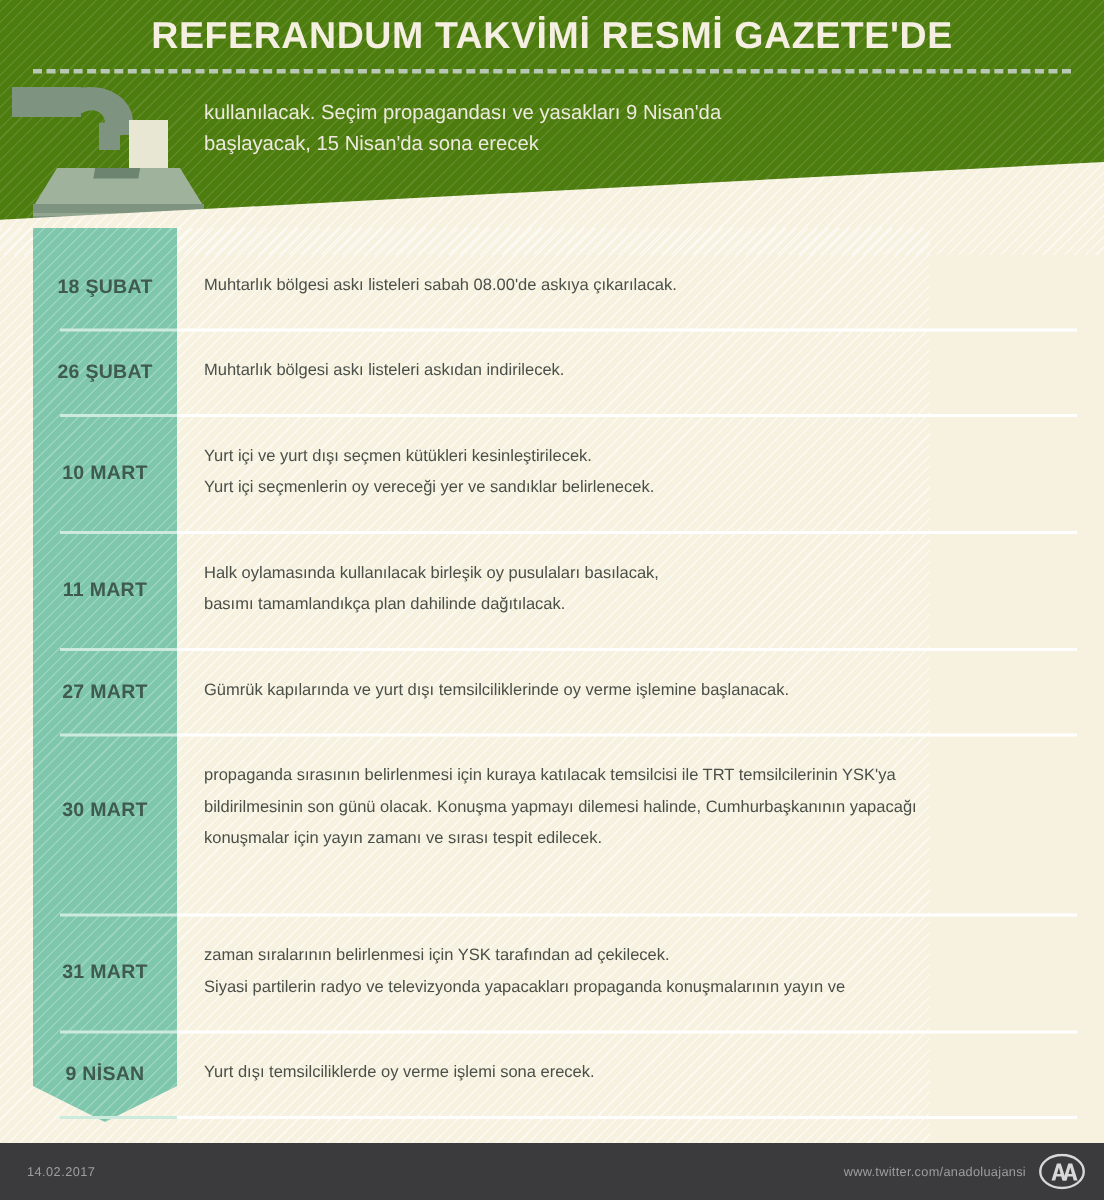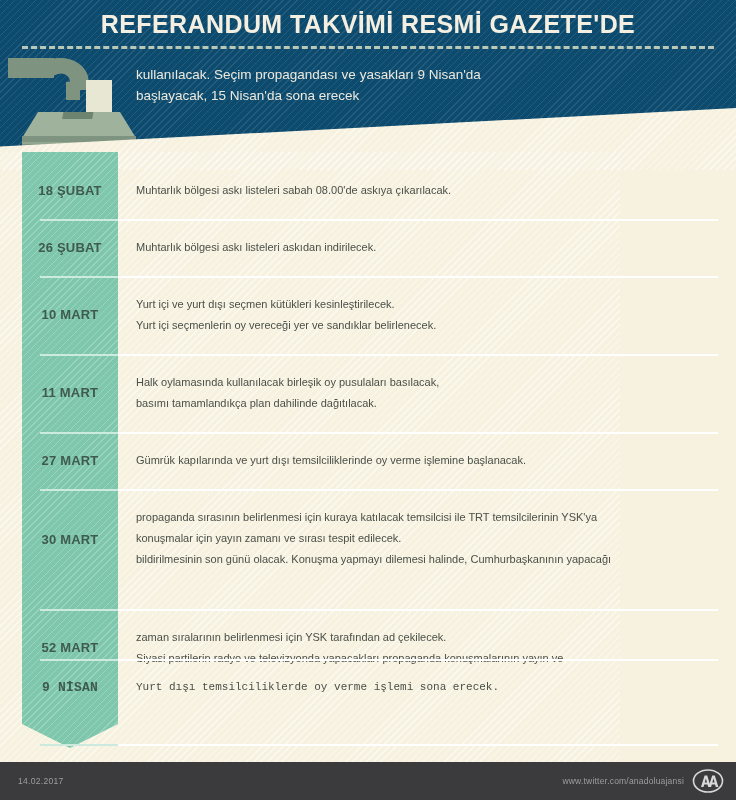--- a/index.html
+++ b/index.html
@@ -45,21 +45,21 @@
     overflow: hidden;
     background: #f7f2e0;
   }
 
   
   .header {
     position: absolute;
     left: 0; top: 0;
     width: 736px;
     height: 170px;
-    background: #0c4a6e;
+    background: #4d7c0f;
     overflow: hidden;
   }
   .header-hatch {
     position: absolute; inset: 0;
   }
 
   .header-title {
     position: absolute;
     left: 0; top: 10px;
     width: 736px;
@@ -298,34 +298,34 @@
           <div class="row-text" style="top: 18px;">
             <span>Gümrük kapılarında ve yurt dışı temsilciliklerinde oy verme işlemine başlanacak.</span>
           </div>
         </div>
         <div class="row" style="height: 120px; position: absolute; top: 337px; left: 0px;">
           <div class="row-sep-mint"></div>
           <div class="row-sep-cream"></div>
           <div class="row-date" style="top: 43px;">30 MART</div>
           <div class="row-text" style="top: 18px;">
             <span>propaganda sırasının belirlenmesi için kuraya katılacak temsilcisi ile TRT temsilcilerinin YSK'ya</span>
+            <span>bildirilmesinin son günü olacak. Konuşma yapmayı dilemesi halinde, Cumhurbaşkanının yapacağı</span>
             <span>konuşmalar için yayın zamanı ve sırası tespit edilecek.</span>
-            <span>bildirilmesinin son günü olacak. Konuşma yapmayı dilemesi halinde, Cumhurbaşkanının yapacağı</span>
           </div>
         </div>
         <div class="row" style="height: 78px; position: absolute; top: 457px; left: 0px;">
           <div class="row-sep-mint"></div>
           <div class="row-sep-cream"></div>
-          <div class="row-date" style="top: 31px;">52 MART</div>
+          <div class="row-date" style="top: 31px;">31 MART</div>
           <div class="row-text" style="top: 18px;">
             <span>zaman sıralarının belirlenmesi için YSK tarafından ad çekilecek.</span>
             <span>Siyasi partilerin radyo ve televizyonda yapacakları propaganda konuşmalarının yayın ve</span>
           </div>
         </div>
-        <div class="row" style="height: 57px; position: absolute; top: 507px; left: 0px; font-family: Liberation Mono, monospace;">
+        <div class="row" style="height: 57px; position: absolute; top: 535px; left: 0px;">
           <div class="row-sep-mint"></div>
           <div class="row-sep-cream"></div>
           <div class="row-date" style="top: 20.5px;">9 NİSAN</div>
           <div class="row-text" style="top: 18px;">
             <span>Yurt dışı temsilciliklerde oy verme işlemi sona erecek.</span>
           </div>
         </div>
         <div class="row" style="height: 57px; position: absolute; top: 592px; left: 0px;">
           <div class="row-sep-mint"></div>
           <div class="row-sep-cream"></div>

